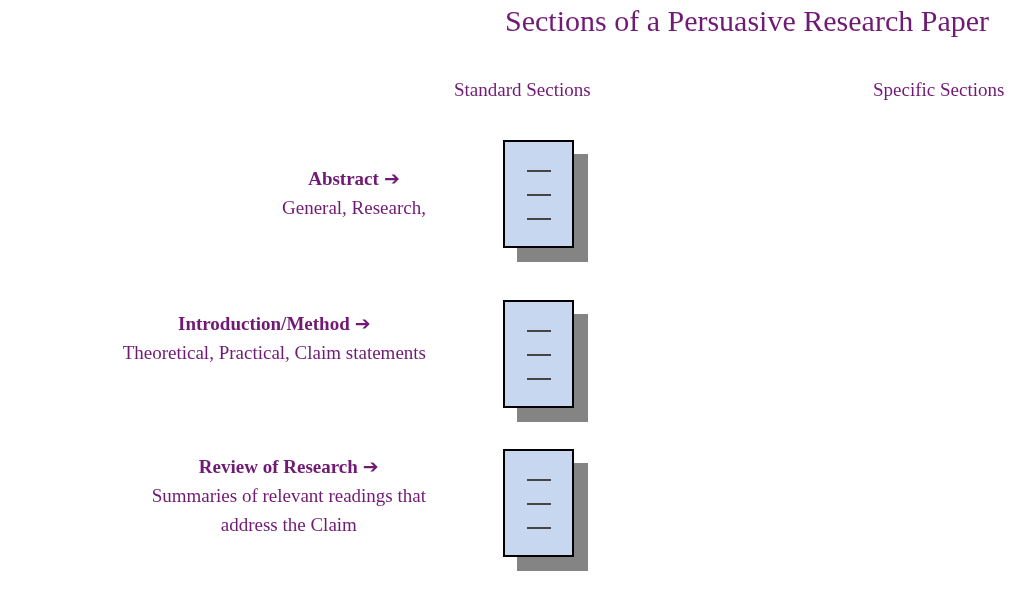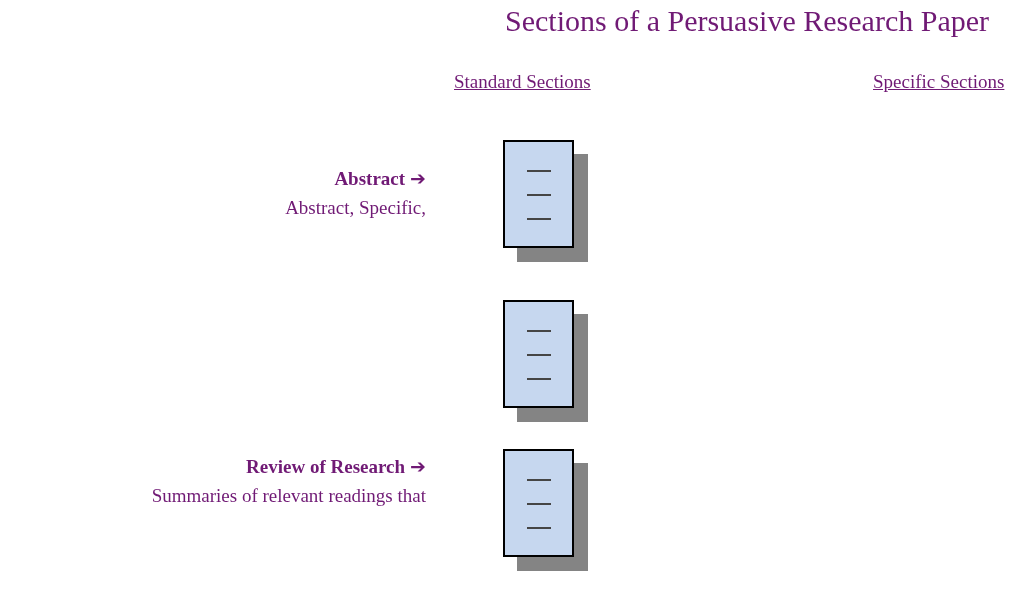--- a/index.html
+++ b/index.html
@@ -18,32 +18,31 @@
     left: 400px;
     top: 3px;
     width: 622px;
     text-align: center;
     font-size: 30px;
     line-height: 36px;
     white-space: nowrap;
   }
   .col-header {
     position: absolute;
-    top: 70px;
+    top: 78px;
     font-size: 19px;
     line-height: 24px;
     white-space: nowrap;
-    text-decoration: underline;
   }
   .col-header.standard { left: 418px; }
   .col-header.optional { left: 837px; }
   .row-label {
     position: absolute;
     right: 637px; 
-    text-align: right;
+    text-align: center;
     font-size: 19px;
     line-height: 29px;
     white-space: nowrap;
   }
   .row-label .label-bold { font-weight: bold; }
   .arrow {
     font-family: "DejaVu Sans", sans-serif;
     font-size: 19px;
     margin-left: 5px;
     font-weight: bold;
@@ -77,39 +76,46 @@
 
   <div class="title">Sections of a Persuasive Research Paper</div>
 
   <div class="col-header standard">Standard Sections</div>
   <div class="col-header optional">Specific Sections</div>
 
   <div class="row-label" style="top:164px">
     <div class="label-line">
       <span class="label-bold">Abstract</span><span class="arrow">➔</span>
     </div>
-    <div class="desc-line">Abstract, Specific,</div>
+    <div class="desc-line">General, Research,</div>
   </div>
   <div class="doc" style="top:140px">
     <div class="doc-line"></div>
     <div class="doc-line"></div>
     <div class="doc-line"></div>
   </div>
 
+  <div class="row-label" style="top:309px">
+    <div class="label-line">
+      <span class="label-bold">Introduction/Method</span><span class="arrow">➔</span>
+    </div>
+    <div class="desc-line">Theoretical, Practical, Claim statements</div>
+  </div>
   <div class="doc" style="top:300px">
     <div class="doc-line"></div>
     <div class="doc-line"></div>
     <div class="doc-line"></div>
   </div>
 
   <div class="row-label" style="top:452px">
     <div class="label-line">
       <span class="label-bold">Review of Research</span><span class="arrow">➔</span>
     </div>
     <div class="desc-line">Summaries of relevant readings that</div>
+    <div class="desc-line">address the Claim</div>
   </div>
   <div class="doc" style="top:449px">
     <div class="doc-line"></div>
     <div class="doc-line"></div>
     <div class="doc-line"></div>
   </div>
 
 </div>
 
 </body></html>

